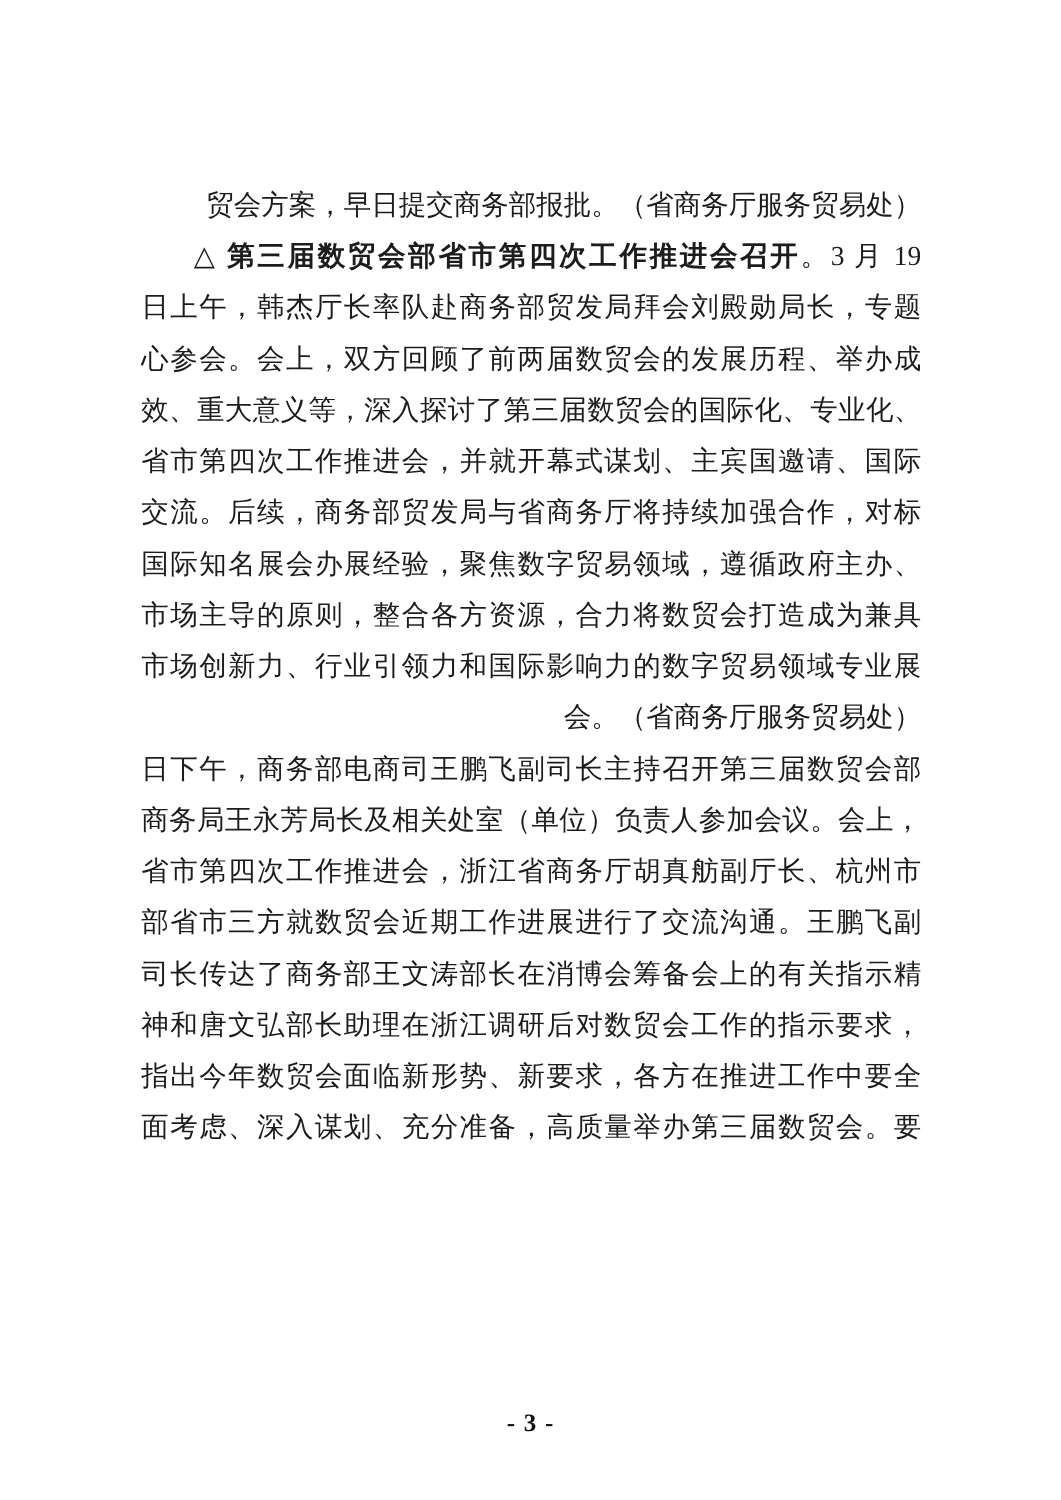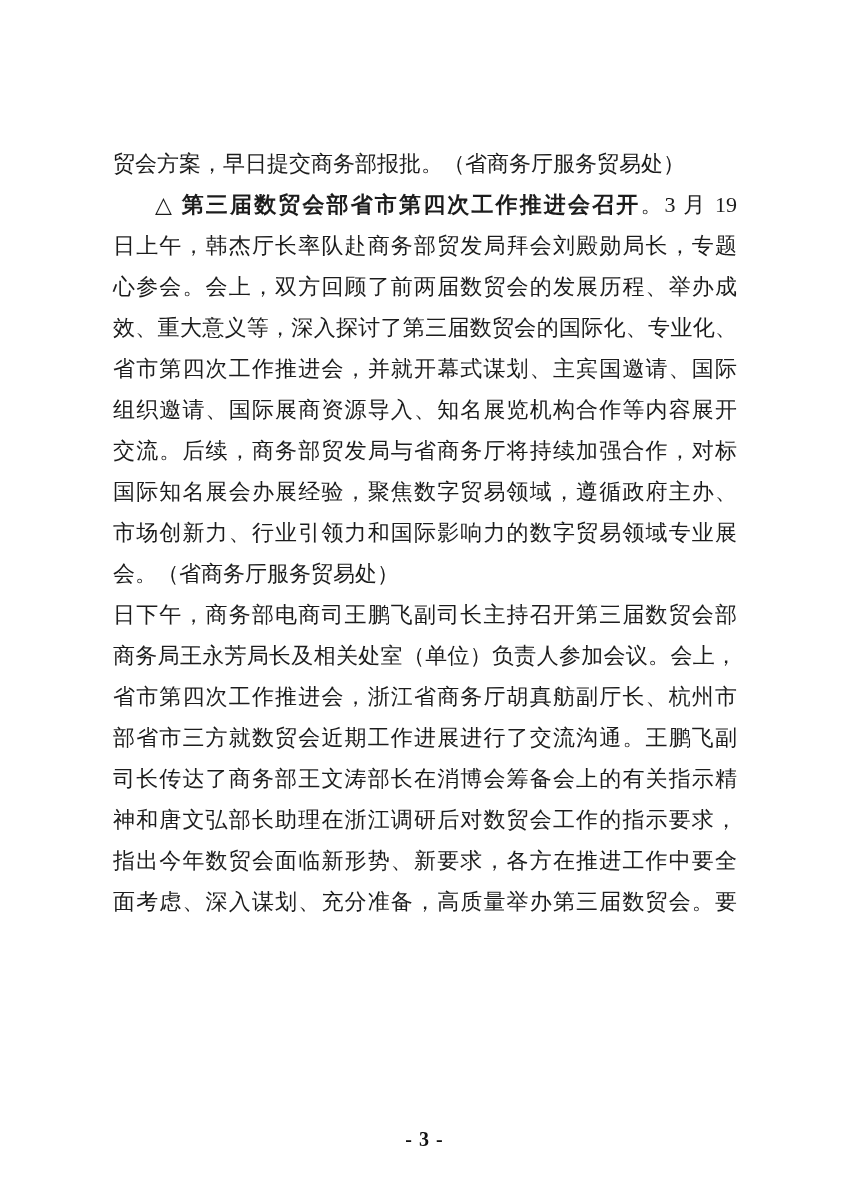--- a/index.html
+++ b/index.html
@@ -29,21 +29,21 @@
   .line {
     font-size: 22px;
     line-height: 41px;
     height: 41px;
     text-align: justify;
     text-align-last: justify;
     text-justify: inter-character;
     overflow: visible;
   }
   .line.para-end {
-    text-align: left;
+    text-align: right;
     text-align-last: auto;
   }
   .line.heading {
     padding-left: 42px;
     width: 582px;
   }
   .line.heading .bold-seg {
     font-weight: 700;
   }
   .footer {
@@ -65,23 +65,23 @@
   <div class="text-block">
 
     <div class="line para-end">贸会方案，早日提交商务部报批。（省商务厅服务贸易处）</div>
 
     <div class="line heading"><span class="bold-seg">△ 第三届数贸会部省市第四次工作推进会召开</span><span>。3 月 19</span></div>
 
     <div class="line">日上午，韩杰厅长率队赴商务部贸发局拜会刘殿勋局长，专题</div>
     <div class="line">心参会。会上，双方回顾了前两届数贸会的发展历程、举办成</div>
     <div class="line">效、重大意义等，深入探讨了第三届数贸会的国际化、专业化、</div>
     <div class="line">省市第四次工作推进会，并就开幕式谋划、主宾国邀请、国际</div>
-    <div class="line">组织邀请、国际展商资源导入、知名展览机构合作等内容展开</div>
     <div class="line">交流。后续，商务部贸发局与省商务厅将持续加强合作，对标</div>
     <div class="line">国际知名展会办展经验，聚焦数字贸易领域，遵循政府主办、</div>
+    <div class="line">市场主导的原则，整合各方资源，合力将数贸会打造成为兼具</div>
     <div class="line">市场创新力、行业引领力和国际影响力的数字贸易领域专业展</div>
 
     <div class="line para-end">会。（省商务厅服务贸易处）</div>
 
 
     <div class="line">日下午，商务部电商司王鹏飞副司长主持召开第三届数贸会部</div>
     <div class="line">商务局王永芳局长及相关处室（单位）负责人参加会议。会上，</div>
     <div class="line">省市第四次工作推进会，浙江省商务厅胡真舫副厅长、杭州市</div>
     <div class="line">部省市三方就数贸会近期工作进展进行了交流沟通。王鹏飞副</div>
     <div class="line">司长传达了商务部王文涛部长在消博会筹备会上的有关指示精</div>

